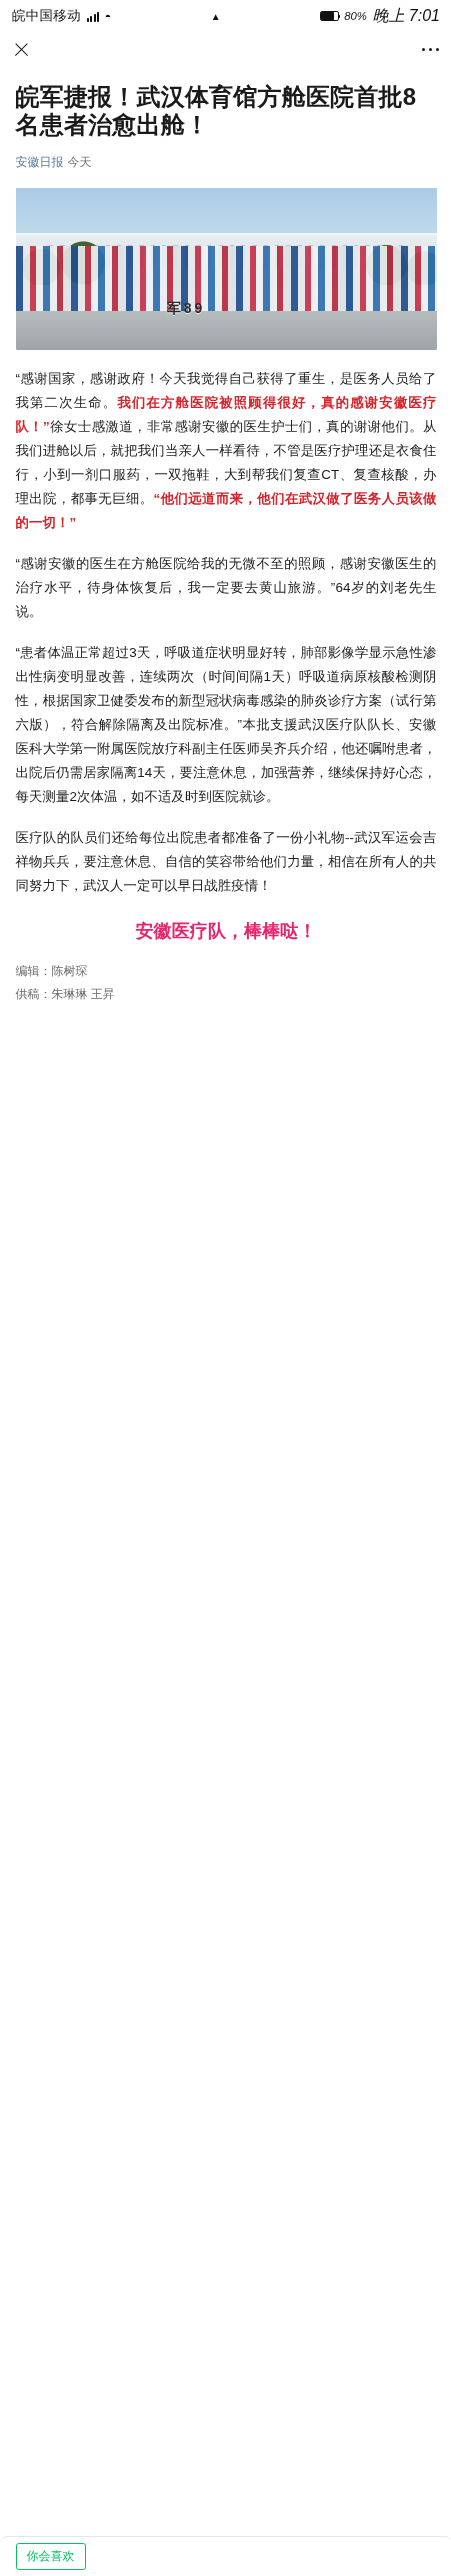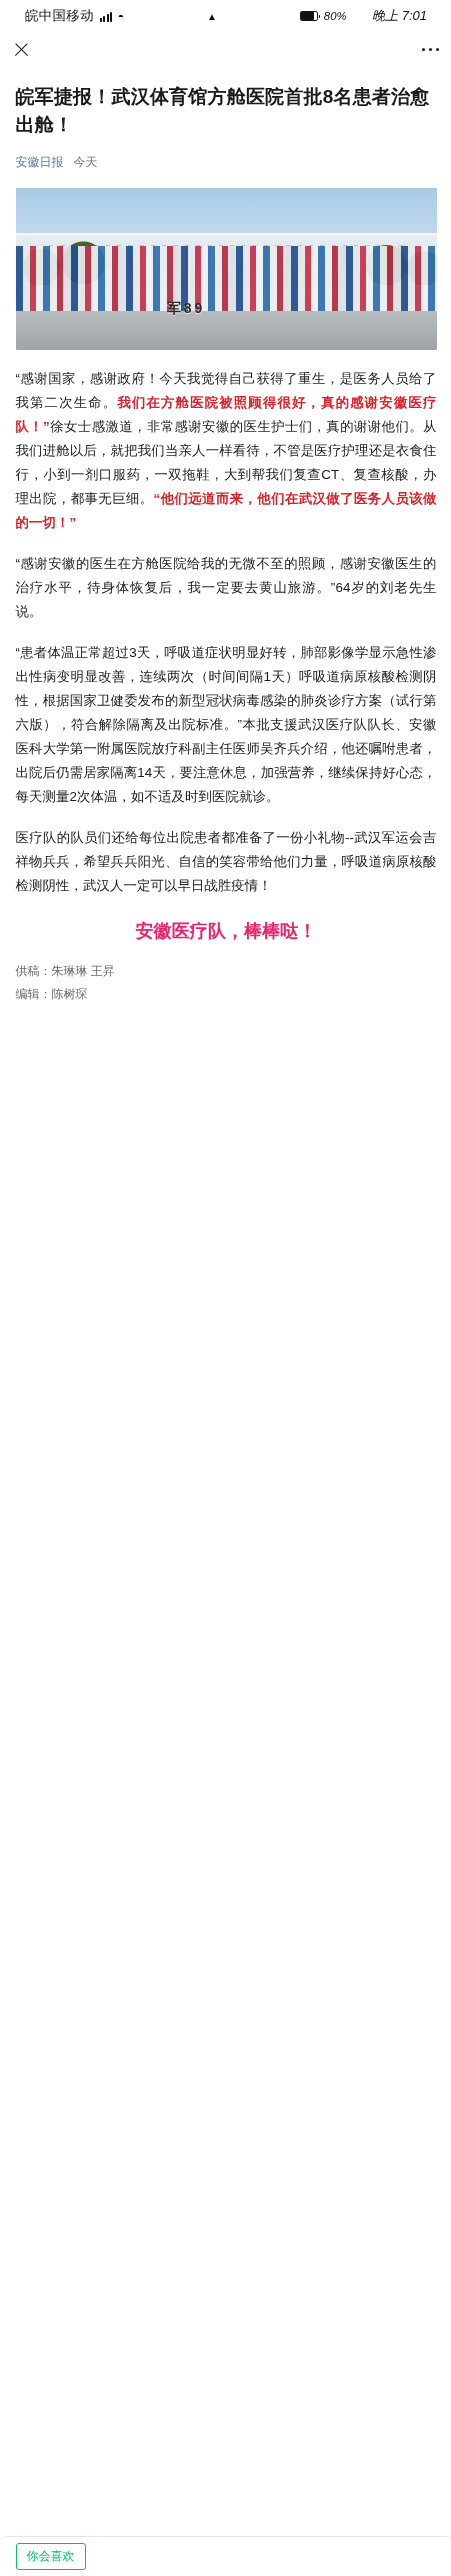--- a/index.html
+++ b/index.html
@@ -14,21 +14,21 @@
     height: 2576px;
     position: relative;
     overflow: hidden;
   }
 
   
   .status-bar {
     height: 32px;
     display: flex;
     align-items: center;
-    padding: 0 25px;
+    padding: 0 12px;
     font-size: 13.4px;
     color: #111;
     background: #ffffff;
     text-align: right;
   }
   .sb-left { display: flex; align-items: center; gap: 5.6px; }
   .sb-carrier { font-size: 13.4px; color: #111; letter-spacing: 0.4px; }
   .sb-signal { display: flex; align-items: flex-end; gap: 1.4px; height: 11.3px; }
   .sb-signal i { display: block; width: 2.1px; background: #111; border-radius: 0.7px; }
   .sb-signal i:nth-child(1) { height: 3.5px; }
@@ -42,21 +42,21 @@
   .battery {
     width: 18.4px; height: 10px; border: 1.1px solid #111; border-radius: 2.1px;
     position: relative; display: inline-block;
   }
   .battery::after {
     content: ""; position: absolute; right: -2.8px; top: 2.8px;
     width: 1.4px; height: 3.5px; background: #111; border-radius: 0 0.7px 0.7px 0;
   }
   .battery i { display:block; height: 100%; background: #111; border-radius: 0.7px; }
   .sb-batt-pct { font-size: 11.3px; }
-  .sb-time { font-size: 13px; margin-left: 20px; }
+  .sb-time { font-size: 16px; }
 
   
   .nav-bar {
     height: 35px;
     display: flex;
     align-items: center;
     justify-content: space-between;
     padding: 0 12.7px;
     background: #ffffff;
   }
@@ -68,31 +68,31 @@
     width: 17px; height: 1.4px; background: #191919;
   }
   .nav-close::before { transform: rotate(45deg); }
   .nav-close::after { transform: rotate(-45deg); }
   .nav-more { display: flex; gap: 3.5px; align-items: center; cursor: pointer; }
   .nav-more span { width: 3.5px; height: 3.5px; border-radius: 50%; background: #191919; display:block;}
 
   
   .article { padding: 7px 15.5px 0 15.5px; }
   .headline {
-    font-size: 19px;
+    font-size: 24px;
     line-height: 28px;
     font-weight: bold;
     color: #1a1a1a;
     margin: 8.5px 0 15.5px 0;
     letter-spacing: 0.2px;
   }
   .meta-row {
     display: flex;
     align-items: center;
-    gap: 10px;
+    gap: 4px;
     margin-bottom: 17px;
   }
   .meta-source { font-size: 12px; color: #5b7a9f; }
   .meta-date { font-size: 12px; color: #737373; }
 
   .para {
     font-size: 13.4px;
     line-height: 24px;
     color: #1c1c1c;
     margin: 0 0 17px 0;
@@ -241,26 +241,26 @@
 
 
   <p class="para">
     <span>“感谢国家，感谢政府！今天我觉得自己获得了重生，是医务人员给了我第二次生命。</span><span class="red">我们在方舱医院被照顾得很好，真的感谢安徽医疗队！”</span><span>徐女士感激道，非常感谢安徽的医生护士们，真的谢谢他们。从我们进舱以后，就把我们当亲人一样看待，不管是医疗护理还是衣食住行，小到一剂口服药，一双拖鞋，大到帮我们复查CT、复查核酸，办理出院，都事无巨细。</span><span class="red">“他们远道而来，他们在武汉做了医务人员该做的一切！”</span>
   </p>
 
   <p class="para">“感谢安徽的医生在方舱医院给我的无微不至的照顾，感谢安徽医生的治疗水平，待身体恢复后，我一定要去黄山旅游。”64岁的刘老先生说。</p>
 
   <p class="para">“患者体温正常超过3天，呼吸道症状明显好转，肺部影像学显示急性渗出性病变明显改善，连续两次（时间间隔1天）呼吸道病原核酸检测阴性，根据国家卫健委发布的新型冠状病毒感染的肺炎诊疗方案（试行第六版），符合解除隔离及出院标准。”本批支援武汉医疗队队长、安徽医科大学第一附属医院放疗科副主任医师吴齐兵介绍，他还嘱咐患者，出院后仍需居家隔离14天，要注意休息，加强营养，继续保持好心态，每天测量2次体温，如不适及时到医院就诊。</p>
 
-  <p class="para">医疗队的队员们还给每位出院患者都准备了一份小礼物--武汉军运会吉祥物兵兵，希望兵兵阳光、自信的笑容带给他们力量，呼吸道病原核酸检测阴性，武汉人一定可以早日战胜疫情！</p>
+  <p class="para">医疗队的队员们还给每位出院患者都准备了一份小礼物--武汉军运会吉祥物兵兵，要注意休息、自信的笑容带给他们力量，相信在所有人的共同努力下，武汉人一定可以早日战胜疫情！</p>
 
 
   <p class="para center-red">安徽医疗队，棒棒哒！</p>
 
+  <p class="credit">编辑：陈树琛</p>
   <p class="credit">供稿：朱琳琳 王昇</p>
-  <p class="credit">编辑：陈树琛</p>
 
 </div>
 
 <div class="footer-bar">
   <button class="like-btn">你会喜欢</button>
 </div>
 
 
 </body></html>

